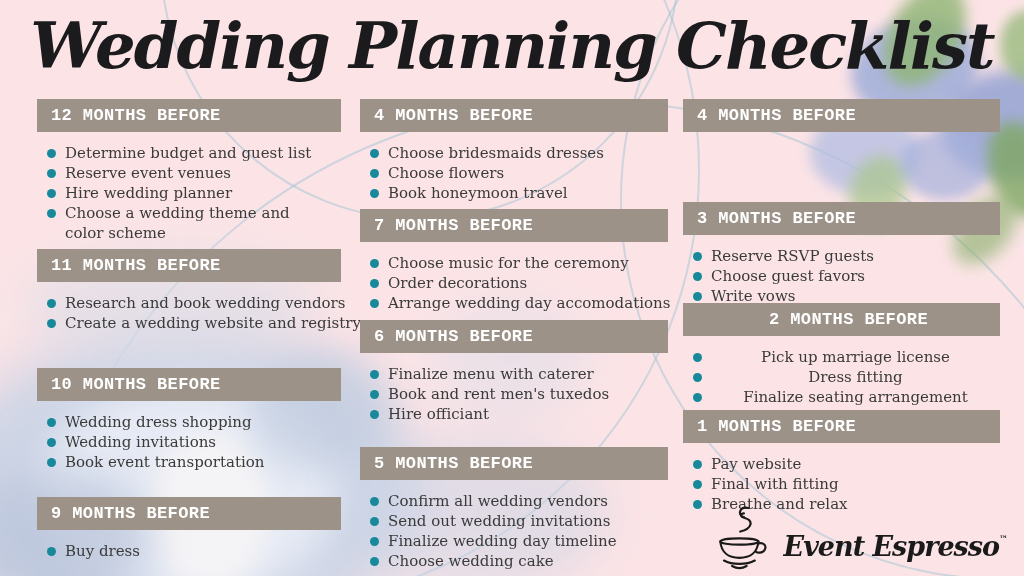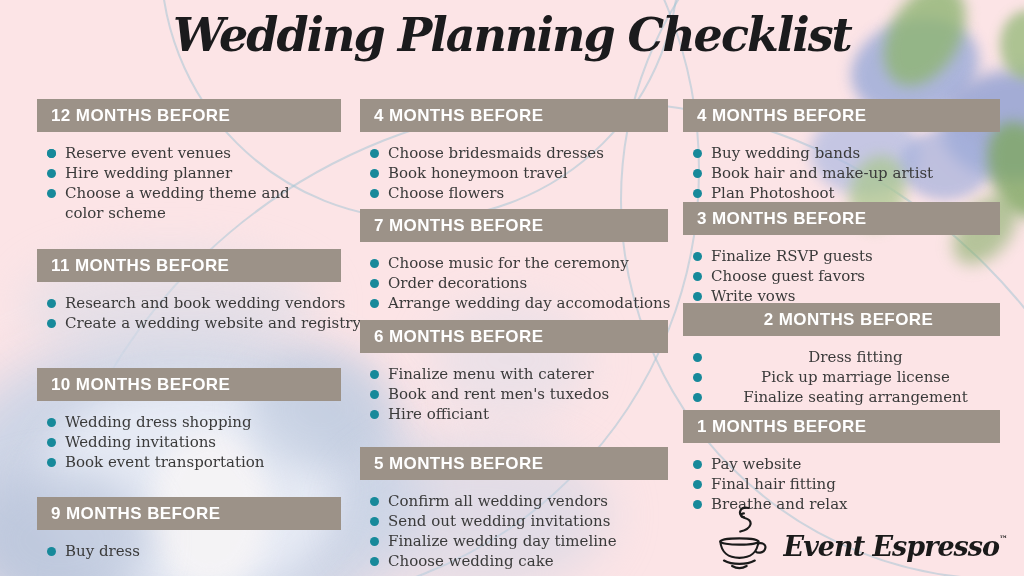--- a/index.html
+++ b/index.html
@@ -14,32 +14,32 @@
     font-family:"Liberation Sans",sans-serif;
   }
   
   .bg{position:absolute;inset:0;z-index:0;}
   .circle{position:absolute;border:2px solid var(--decor-circle);border-radius:50%;opacity:.5;}
   .blob{position:absolute;border-radius:50%;}
   
   .title{
     position:absolute;left:0;top:8px;width:1024px;text-align:center;z-index:2;
     font-family:"DejaVu Serif",serif;font-style:italic;font-weight:700;
-    font-size:46px;letter-spacing:-2px;color:var(--title);
+    font-size:64px;letter-spacing:-2px;color:var(--title);
   }
   .columns{position:absolute;left:0;top:99px;width:1024px;height:477px;z-index:2;}
   .column{position:absolute;top:0;height:477px;}
   .col-0{left:37px;width:304px;}
   .col-1{left:360px;width:308px;}
   .col-2{left:683px;width:317px;}
   .section{position:absolute;left:0;right:0;}
   .bar{
     height:33px;line-height:33px;background:var(--bar);color:var(--bar-text);
     font-weight:700;font-size:17px;letter-spacing:.4px;padding-left:14px;
-    white-space:nowrap;overflow:hidden;
+    white-space:nowrap;overflow:hidden;font-family:Liberation Mono, monospace;
   }
   .items{list-style:none;margin-top:11px;}
   .items li{
     position:relative;padding-left:28px;color:var(--item-text);
     font-family:"DejaVu Serif",serif;font-size:15px;line-height:20px;
   }
   .items li .txt{white-space:pre;}
   .bullet{
     position:absolute;left:10px;top:6px;width:9px;height:9px;border-radius:50%;
     background:var(--bullet);
@@ -92,21 +92,21 @@
   </div>
 </div>
 
 <div class="title">Wedding Planning Checklist</div>
 
 <div class="columns">
   <div class="column col-0">
   <div class="section" style="top: 0px;">
     <div class="bar">12 MONTHS BEFORE</div>
     <ul class="items">
-  <li><span class="bullet"></span></li>
+  <li><span class="bullet"></span><span class="txt">Determine budget and guest list</span></li>
 
   <li><span class="bullet"></span><span class="txt">Reserve event venues</span></li>
 
   <li><span class="bullet"></span><span class="txt">Hire wedding planner</span></li>
 
   <li><span class="bullet"></span><span class="txt">Choose a wedding theme and
 color scheme</span></li>
 </ul>
   </div>
 
@@ -137,23 +137,23 @@
   <li><span class="bullet"></span><span class="txt">Buy dress</span></li>
 </ul>
   </div>
 </div>
   <div class="column col-1">
   <div class="section" style="top: 0px;">
     <div class="bar">4 MONTHS BEFORE</div>
     <ul class="items">
   <li><span class="bullet"></span><span class="txt">Choose bridesmaids dresses</span></li>
 
+  <li><span class="bullet"></span><span class="txt">Choose flowers</span></li>
+
   <li><span class="bullet"></span><span class="txt">Book honeymoon travel</span></li>
-
-  <li><span class="bullet"></span><span class="txt">Choose flowers</span></li>
 </ul>
   </div>
 
   <div class="section" style="top: 110px;">
     <div class="bar">7 MONTHS BEFORE</div>
     <ul class="items">
   <li><span class="bullet"></span><span class="txt">Choose music for the ceremony</span></li>
 
   <li><span class="bullet"></span><span class="txt">Order decorations</span></li>
 
@@ -181,57 +181,50 @@
 
   <li><span class="bullet"></span><span class="txt">Finalize wedding day timeline</span></li>
 
   <li><span class="bullet"></span><span class="txt">Choose wedding cake</span></li>
 </ul>
   </div>
 </div>
   <div class="column col-2">
   <div class="section" style="top: 0px;">
     <div class="bar">4 MONTHS BEFORE</div>
-    <ul class="items">
-  <li><span class="bullet"></span><span class="txt">Buy wedding bands</span></li>
-
-  <li><span class="bullet"></span><span class="txt">Book hair and make-up artist</span></li>
-
-  <li><span class="bullet"></span><span class="txt">Plan Photoshoot</span></li>
-</ul>
   </div>
 
   <div class="section" style="top: 103px;">
     <div class="bar">3 MONTHS BEFORE</div>
     <ul class="items">
-  <li><span class="bullet"></span><span class="txt">Finalize RSVP guests</span></li>
+  <li><span class="bullet"></span><span class="txt">Reserve RSVP guests</span></li>
 
   <li><span class="bullet"></span><span class="txt">Choose guest favors</span></li>
 
   <li><span class="bullet"></span><span class="txt">Write vows</span></li>
 </ul>
   </div>
 
   <div class="section" style="top: 204px; text-align: center;">
     <div class="bar">2 MONTHS BEFORE</div>
     <ul class="items">
+  <li><span class="bullet"></span><span class="txt">Pick up marriage license</span></li>
+
   <li><span class="bullet"></span><span class="txt">Dress fitting</span></li>
-
-  <li><span class="bullet"></span><span class="txt">Pick up marriage license</span></li>
 
   <li><span class="bullet"></span><span class="txt">Finalize seating arrangement</span></li>
 </ul>
   </div>
 
   <div class="section" style="top: 311px;">
     <div class="bar">1 MONTHS BEFORE</div>
     <ul class="items">
   <li><span class="bullet"></span><span class="txt">Pay website</span></li>
 
-  <li><span class="bullet"></span><span class="txt">Final hair fitting</span></li>
+  <li><span class="bullet"></span><span class="txt">Final with fitting</span></li>
 
   <li><span class="bullet"></span><span class="txt">Breathe and relax</span></li>
 </ul>
   </div>
 </div>
 </div>
 
 <div class="logo">
   <svg width="58" height="66" viewBox="0 0 64 72" fill="none" stroke="#1a1a1a" stroke-width="2.4" stroke-linecap="round">
     <path d="M38 4 c-10 -2 -13 8 -4 11 c10 3 8 12 -5 15"></path>

